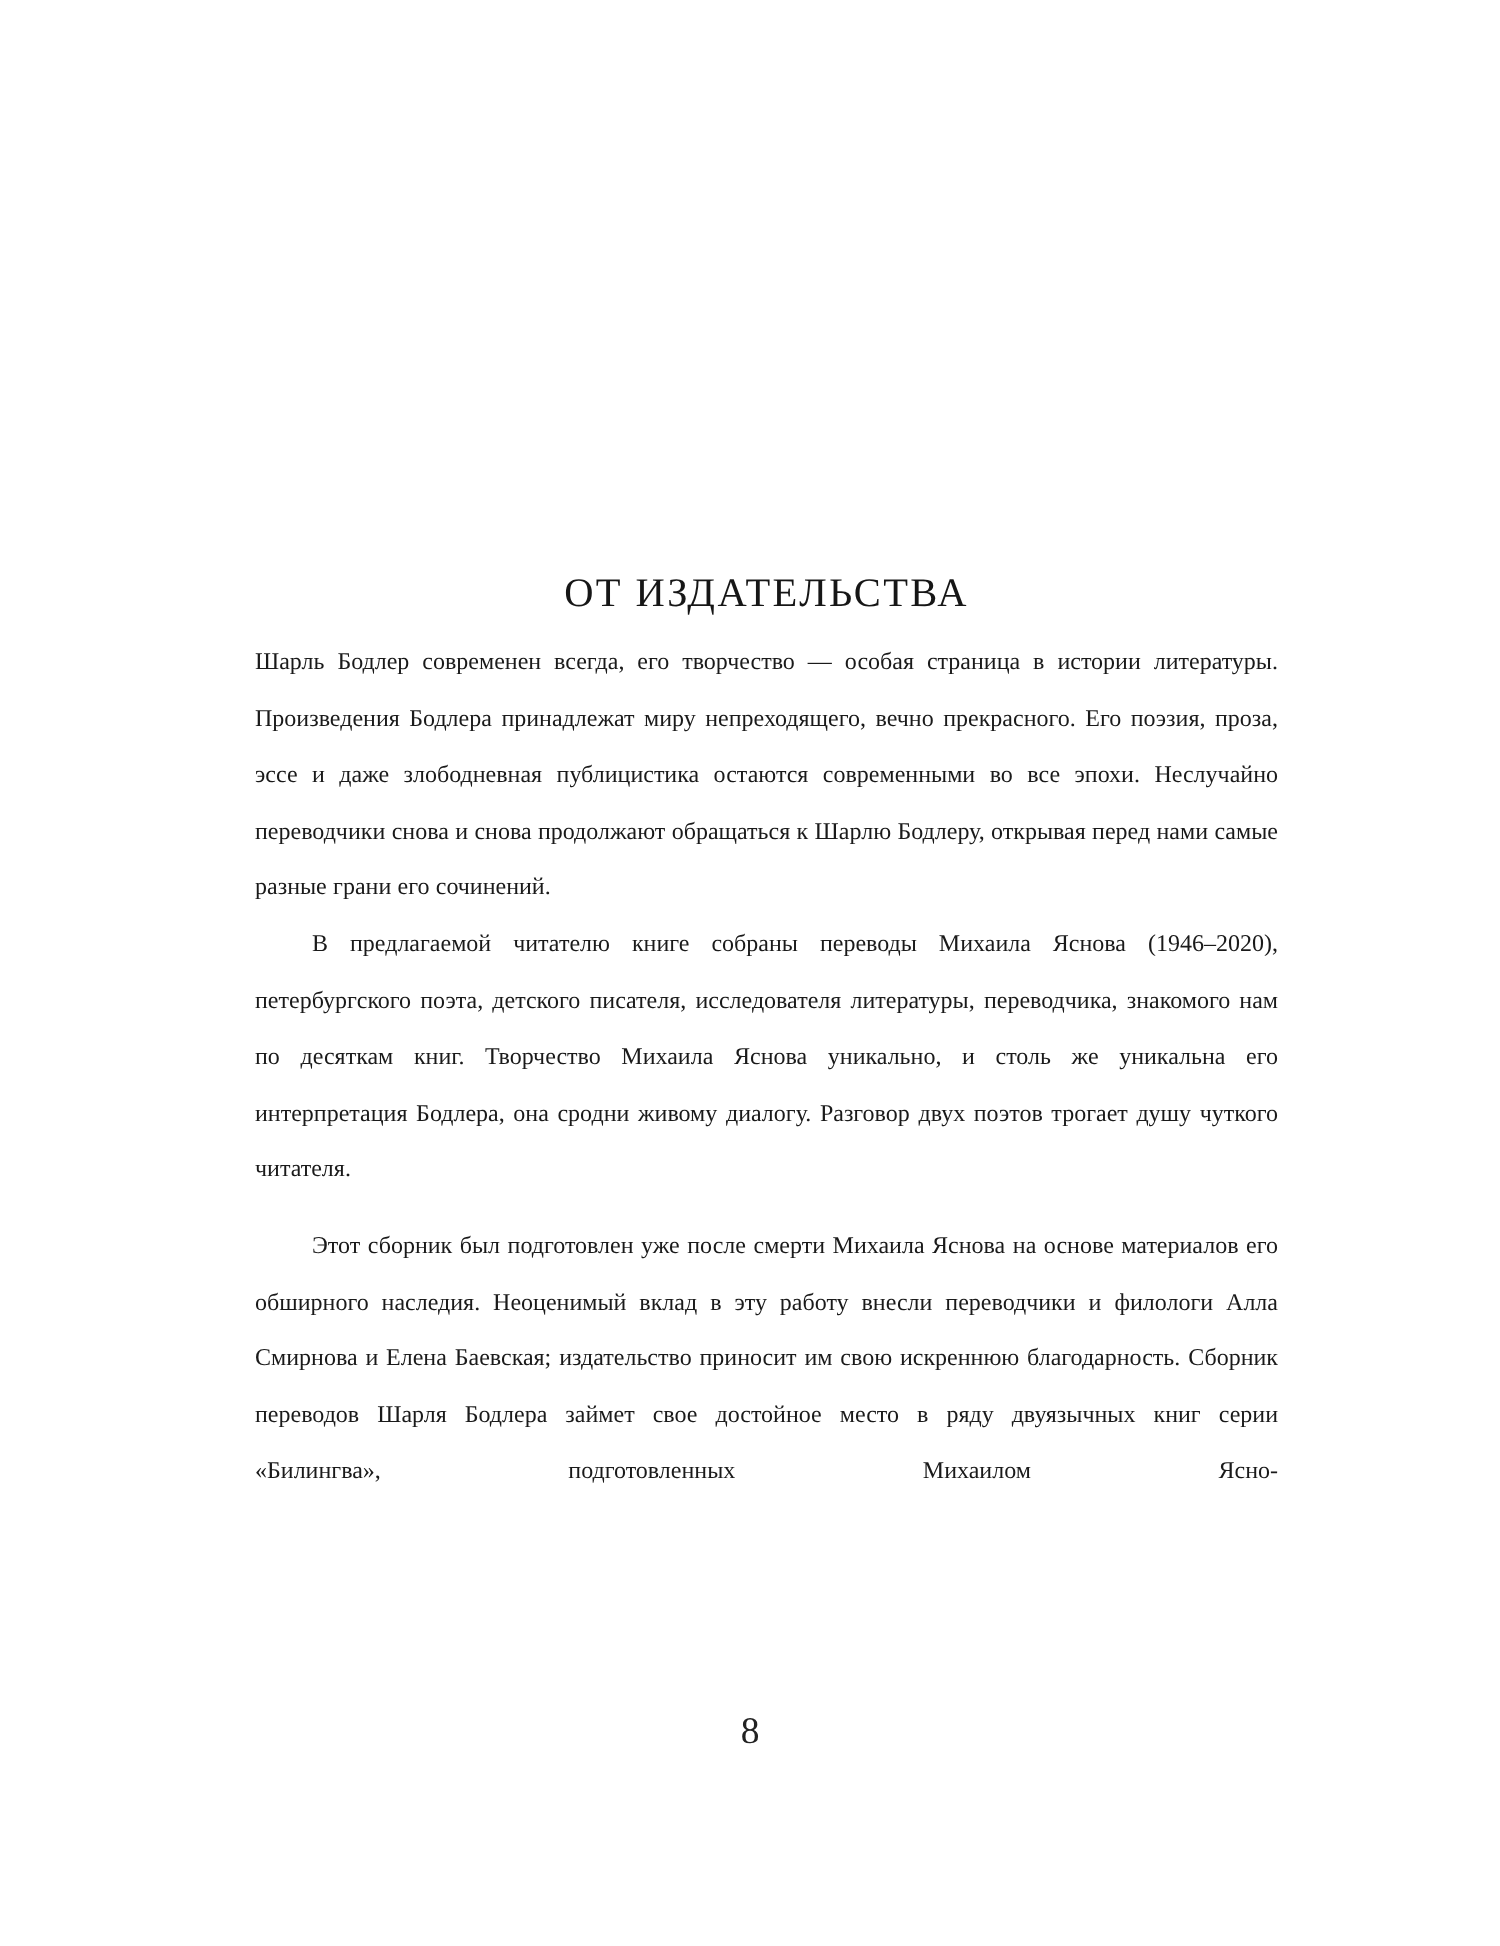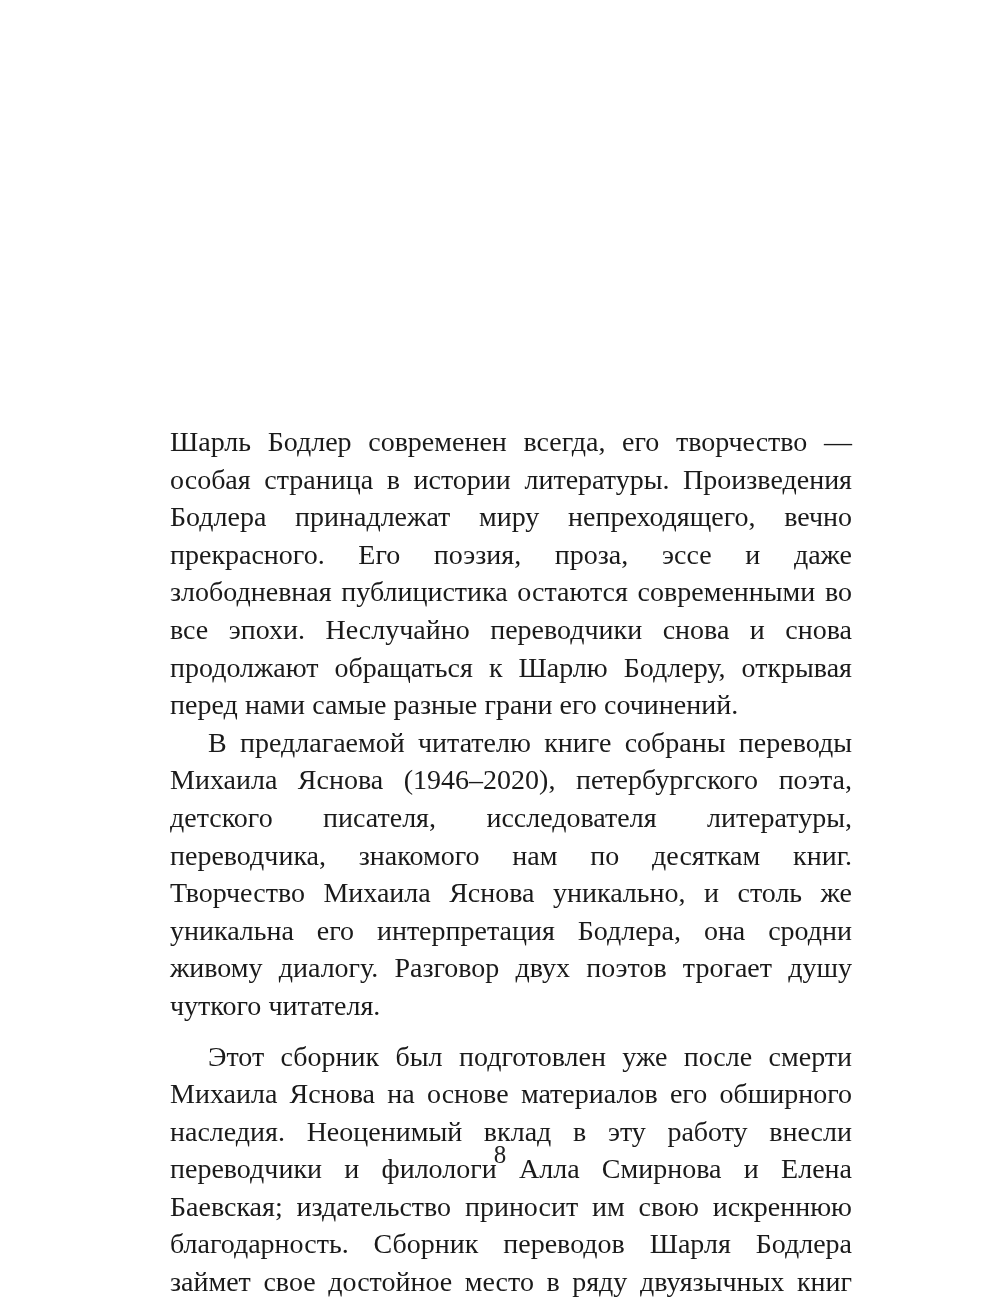--- a/index.html
+++ b/index.html
@@ -39,21 +39,21 @@
   
   .body-text {
     position: absolute;
     top: 423px;
     left: 170px;
     width: 682px;
   }
 
   .body-paragraph {
     margin: 0;
-    font-size: 28px;
+    font-size: 16px;
     line-height: 37.6px;
     text-align: justify;
     text-justify: inter-word;
     text-indent: 38px;
     color: #1a1a1a;
     hyphens: none;
     word-spacing: 0.2px;
   }
 
   .body-paragraph.first-paragraph {
@@ -76,20 +76,21 @@
     font-size: 25px;
     line-height: 30px;
     color: #222222;
   }
 </style>
 </head>
 <body>
 
 <div class="page">
 
+  <h1 class="chapter-heading">ОТ ИЗДАТЕЛЬСТВА</h1>
 
   <div class="body-text">
 
     <p class="body-paragraph first-paragraph">Шарль Бодлер современен всегда, его творчество — особая страница в истории литературы. Произведения Бодлера принадлежат миру непреходящего, вечно прекрасного. Его поэзия, проза, эссе и даже злободневная публицистика остаются современными во все эпохи. Неслучайно переводчики снова и снова продолжают обращаться к Шарлю Бодлеру, открывая перед нами самые разные грани его сочинений.</p>
 
     <p class="body-paragraph">В предлагаемой читателю книге собраны переводы Михаила Яснова (1946–2020), петербургского поэта, детского писателя, исследователя литературы, переводчика, знакомого нам по десяткам книг. Творчество Михаила Яснова уникально, и столь же уникальна его интерпретация Бодлера, она сродни живому диалогу. Разговор  двух поэтов трогает душу чуткого читателя.</p>
 
     <p class="body-paragraph runs-on">Этот сборник был подготовлен уже после смерти Михаила Яснова на основе материалов его обширного наследия. Неоценимый вклад в эту работу внесли переводчики и филологи Алла Смирнова и Елена Баевская; издательство приносит им свою искреннюю благодарность. Сборник переводов Шарля Бодлера займет свое достойное место в ряду двуязычных книг серии «Билингва», подготовленных Михаилом Ясно-</p>
 
   </div>

